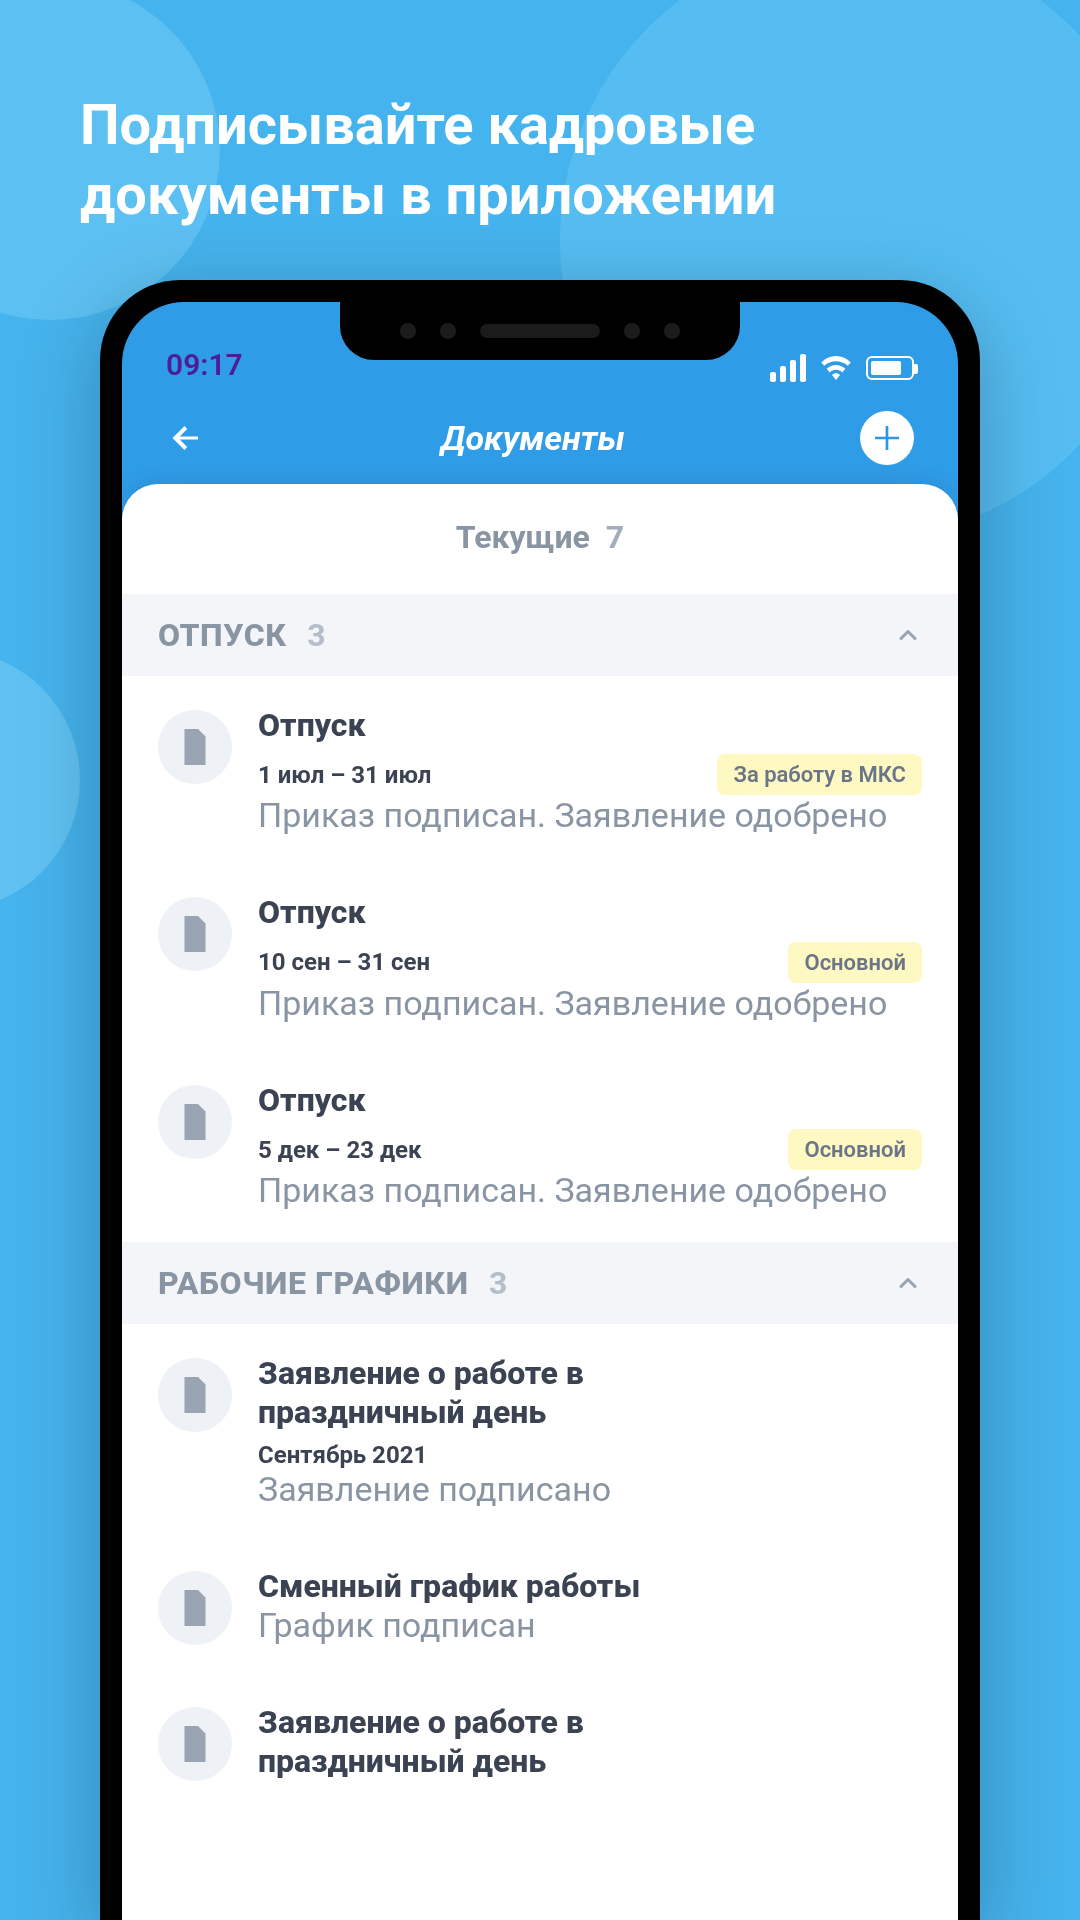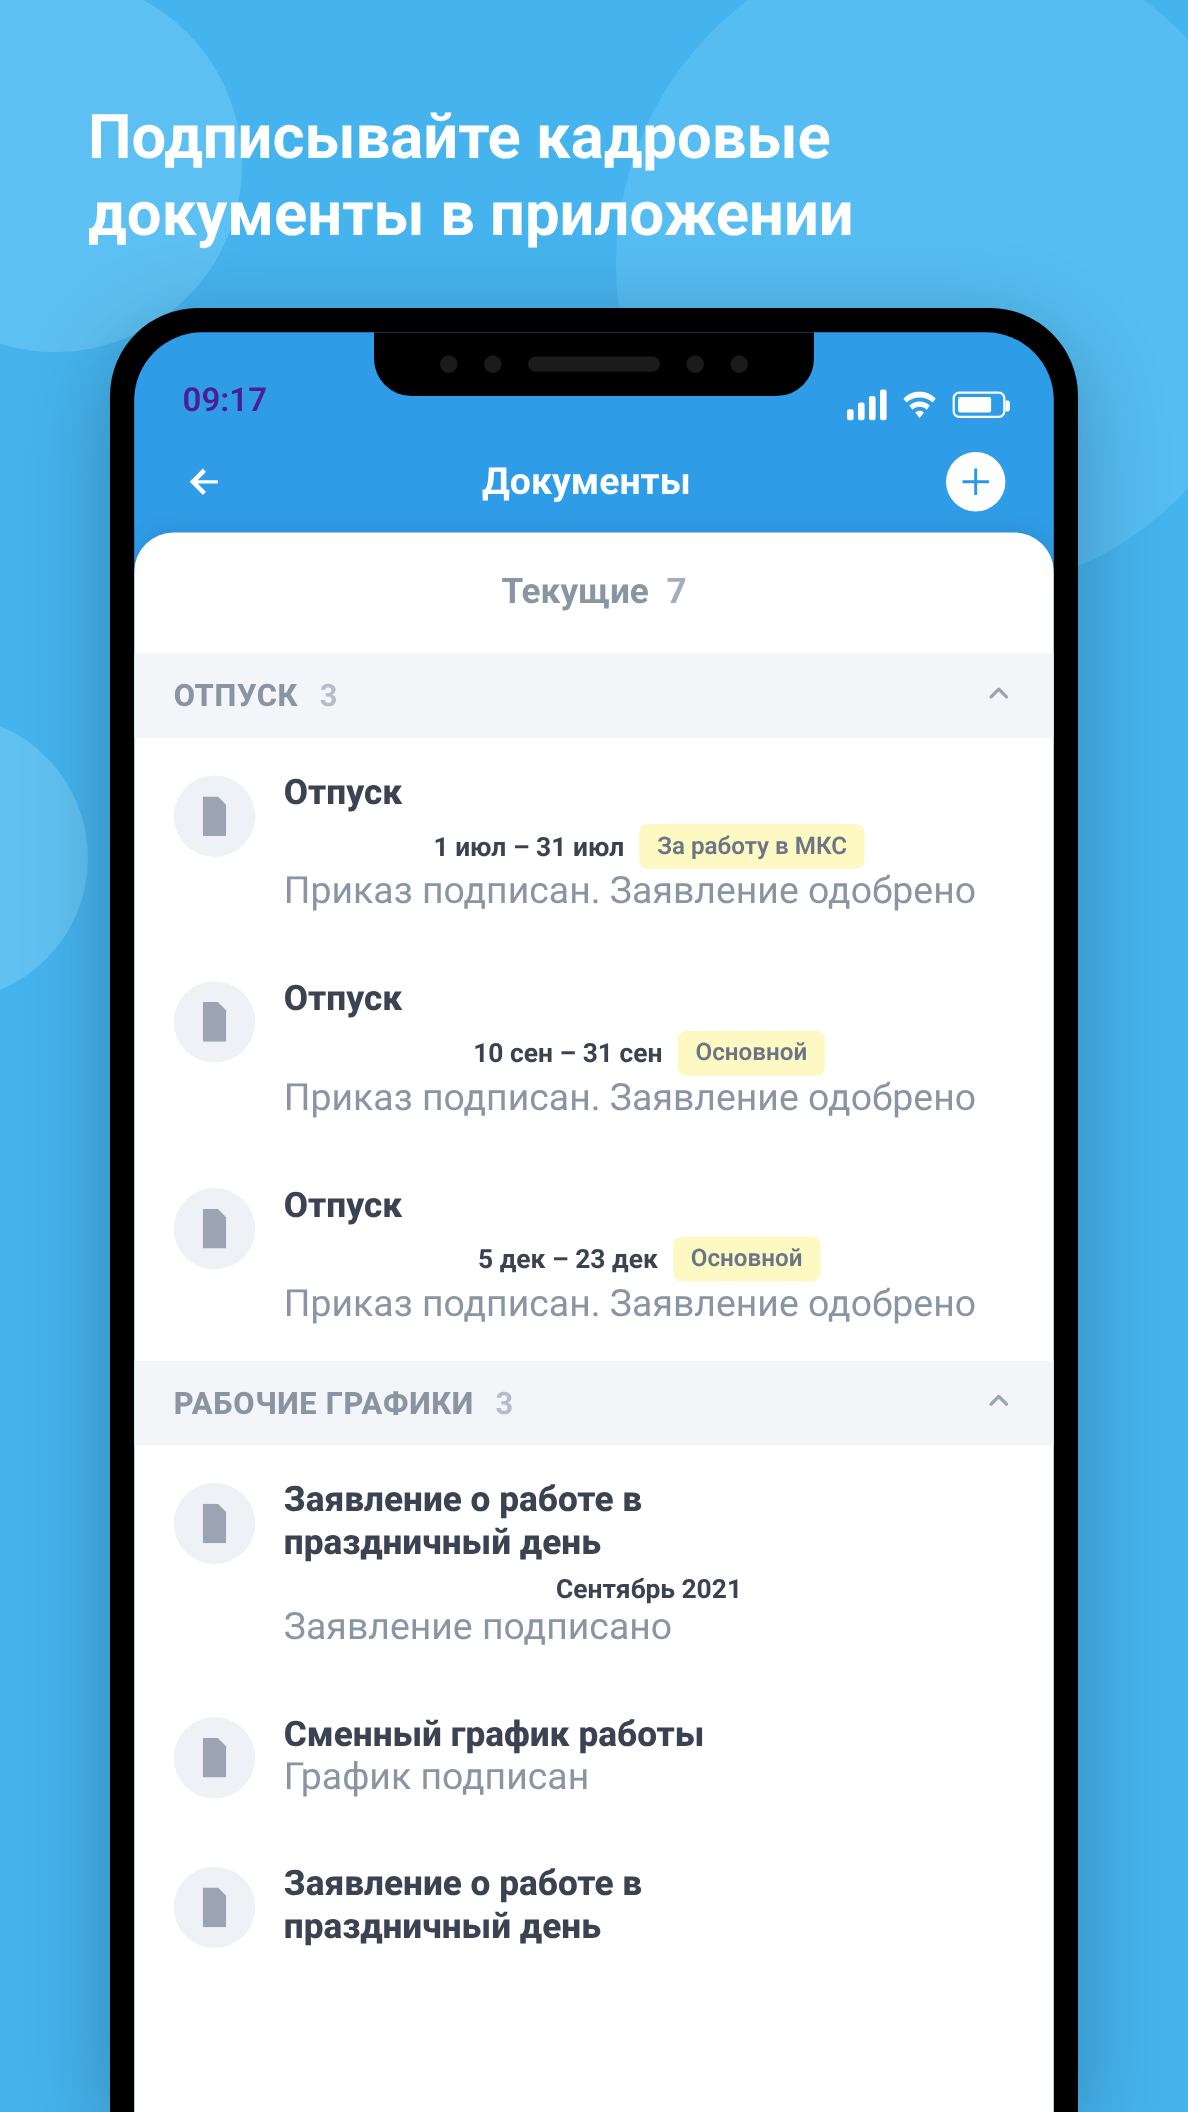--- a/index.html
+++ b/index.html
@@ -119,20 +119,21 @@
   }
   .battery div { height:100%; width:80%; background:#fff; border-radius:2px; }
   
   .navhead {
     height: 92px;
     display: flex;
     align-items: center;
     justify-content: space-between;
     padding: 0 44px;
     color: #fff;
+    font-style: italic;
   }
   .back-arrow { width: 40px; height: 40px; display:flex; align-items:center; justify-content:center;}
   .nav-title { font-size: 34px; font-weight: 700; }
   .add-btn {
     width: 54px; height: 54px;
     background: #fff;
     border-radius: 50%;
     display:flex; align-items:center; justify-content:center;
     color:#2a97e6;
   }
@@ -160,23 +161,24 @@
     color: #8a95a4;
     border-bottom: 5px solid transparent;
   }
   .tab .count { color:#2a97e6; font-weight:700; }
   .tab.inactive .count { color:#a3adbb; }
   .tab.active { color:#394456; border-bottom-color:#2a97e6; }
   .section {
     background:#f3f5f8;
     padding: 22px 36px;
     display:flex;
+    align-items:center;
     justify-content:space-between;
     color:#8a95a4;
-    font-size: 28px;
+    font-size: 32px;
     font-weight: 800;
     letter-spacing: 0.6px;
   }
   .section .sec-count { margin-left: 12px; color:#b4bdc9; font-weight:700;}
   .chev { width:28px; height:28px; }
   .row {
     display:flex;
     gap: 26px;
     padding: 30px 36px 32px 36px;
   }
@@ -196,21 +198,21 @@
     color: #3b4353;
     line-height: 1.2;
   }
   .row-meta {
     font-size: 24px;
     font-weight: 700;
     color: #3b4353;
     margin-top: 10px;
     display:flex;
     align-items:center;
-    justify-content:center;
+    justify-content:space-between;
     gap: 14px;
   }
   .badge {
     background:#fef9c3;
     color:#6a7587;
     font-size: 22px;
     font-weight:600;
     padding: 8px 16px;
     border-radius: 8px;
     white-space: nowrap;

